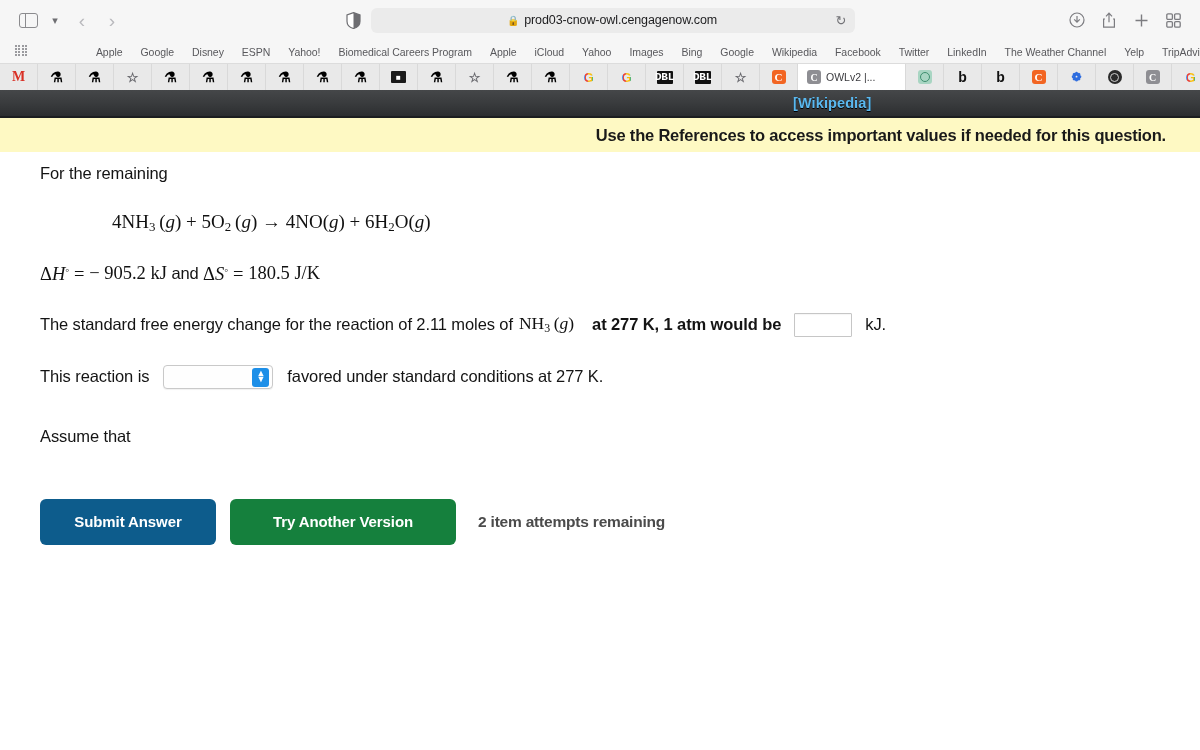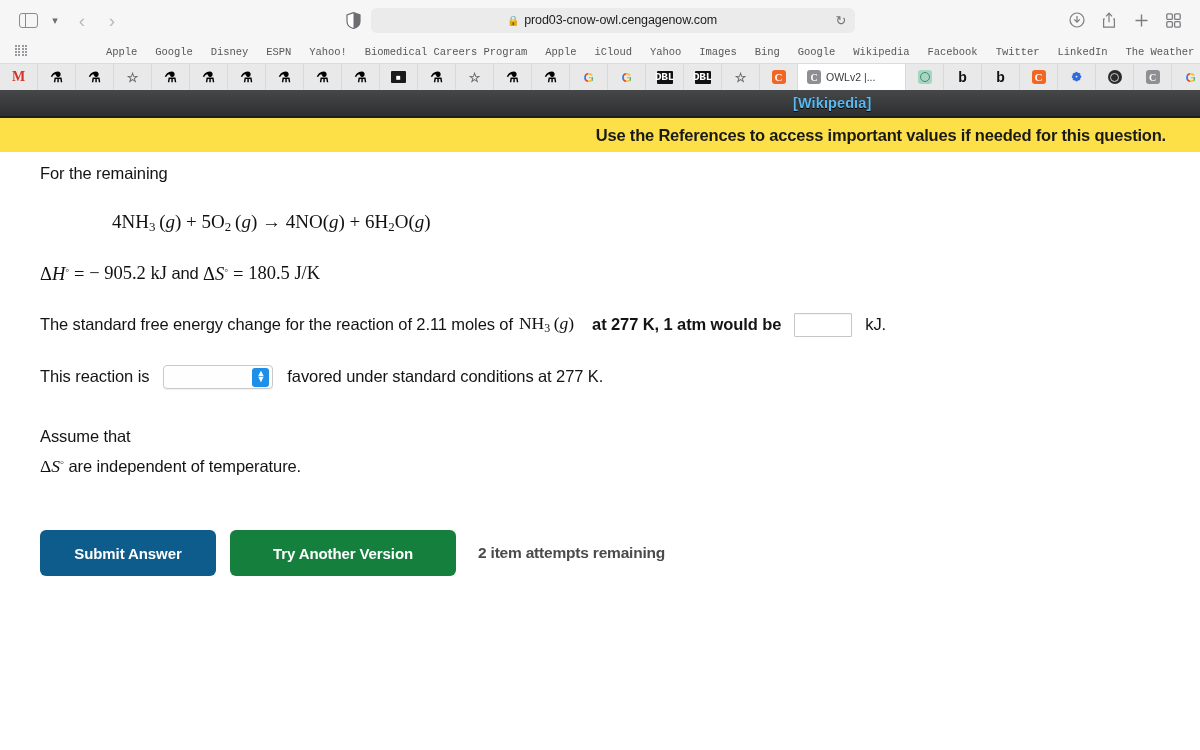--- a/index.html
+++ b/index.html
@@ -70,22 +70,21 @@
   }
   .tb-right .tb-icon { width: 22px; color: #7c7c80; }
 
   
   .bookmarks-bar {
     height: 23px;
     display: flex; align-items: center;
     background: #f6f6f6;
     padding: 0 10px;
     font-size: 10.5px; color: #58585c;
-    gap: 10px;
-    font-family: Liberation Mono, monospace;
+    gap: 0px;
   }
   .grid-dots {
     width: 14px; height: 14px;
     display: grid; grid-template-columns: repeat(4, 2px);
     grid-template-rows: repeat(4, 2px);
     gap: 1.3px; margin-right: 60px; margin-left: 5px;
   }
   .grid-dots i { background: #9a9a9e; width: 2px; height: 2px; }
   .bm-item {
     padding: 0 9px; white-space: nowrap;
@@ -180,21 +179,21 @@
     display: flex; align-items: center;
   }
   .refbar-link {
     color: #5ab8ef; font-weight: bold; font-size: 14.5px;
     margin-left: 793px; text-shadow: 0 1px 0 #000;
     letter-spacing: 0.1px;
   }
   .refhint-wrap {
     height: 34px; display: flex; align-items: center;
     justify-content: flex-end; padding-right: 34px;
-    background: #fde047;
+    background: #fef9c3;
   }
   .refhint {
     font-size: 16.5px; font-weight: bold; color: #1a1a1a;
     letter-spacing: -0.2px;
   }
 
   .qbody { padding: 0 0 0 40px; background: #fff; }
 
   .txt { font-size: 16.5px; color: #141414; letter-spacing: -0.1px; }
   .math {
@@ -509,24 +508,20 @@
             <span>▼</span>
         </span>
       </div>
       <span class="txt">favored under standard conditions at 277 K.</span>
     </div>
 
     <div class="assume">
       <div>
         <span class="txt">Assume that</span>
       </div>
-      <div>
-        <span class="math">Δ<span class="mi">S</span><span class="deg">◦</span></span>
-        <span class="txt">are independent of temperature.</span>
-      </div>
     </div>
 
     <div class="btn-row">
       <button class="btn btn-submit">Submit Answer</button>
       <button class="btn btn-another">Try Another Version</button>
       <span class="attempts">2 item attempts remaining</span>
     </div>
 
   </div>
 </div>

